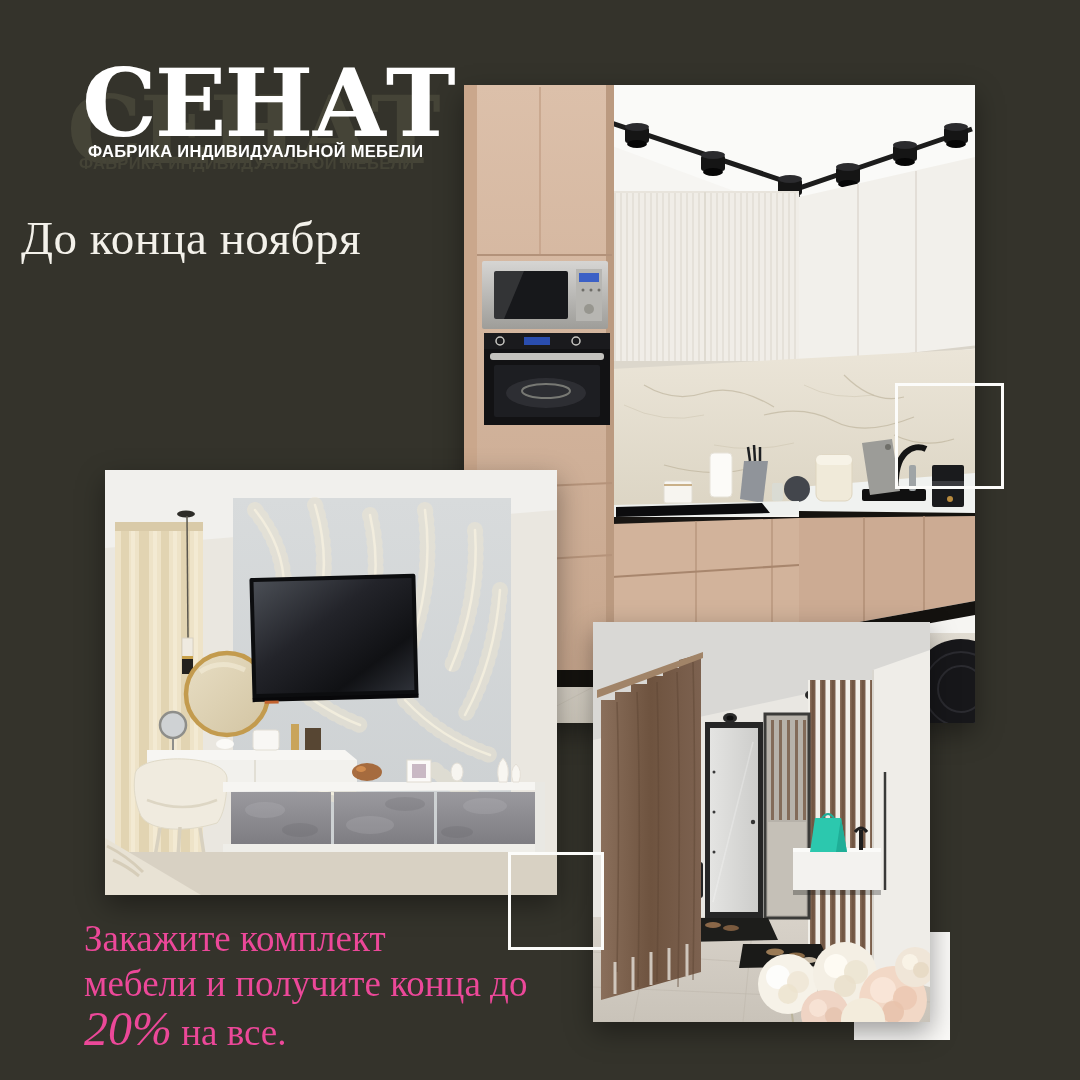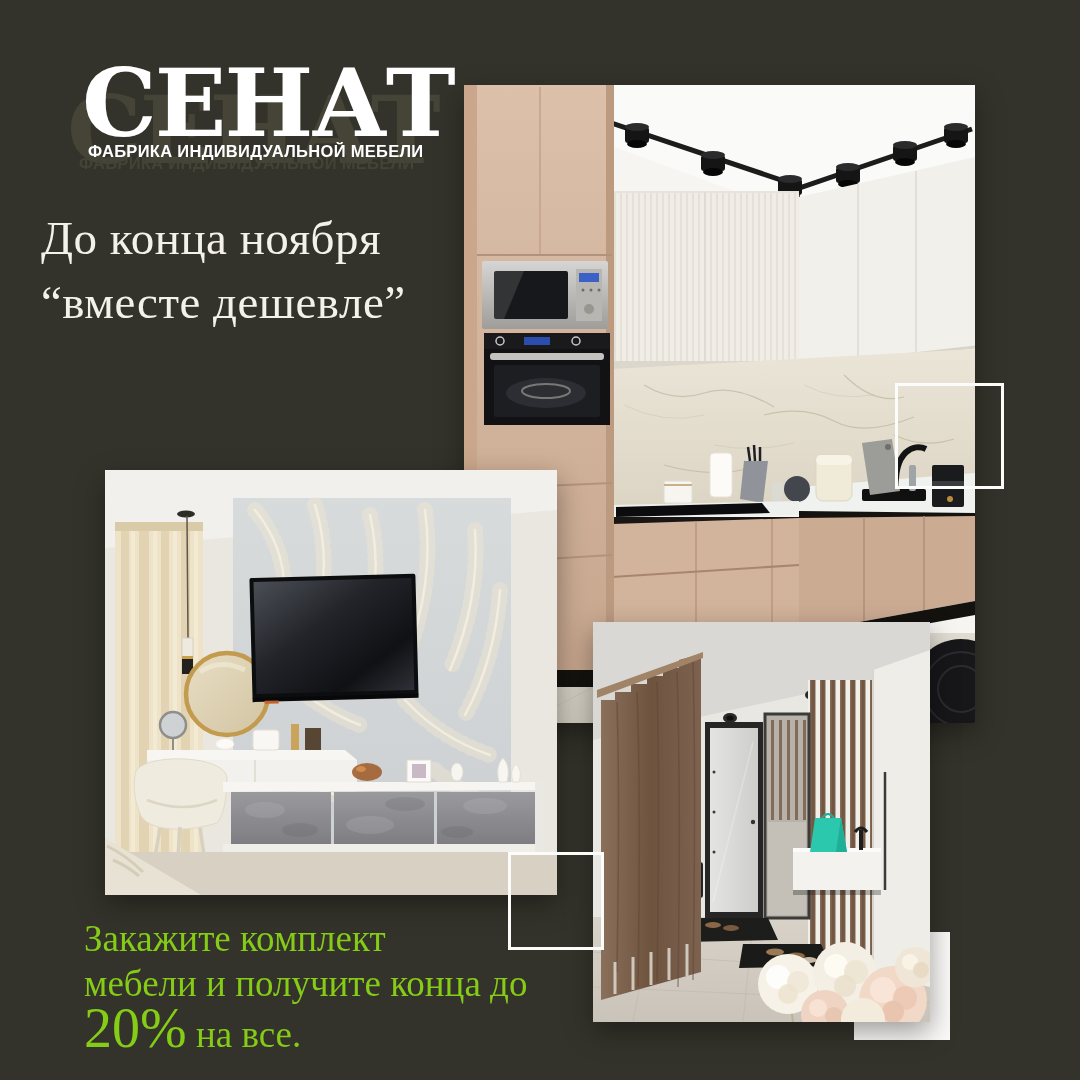--- a/index.html
+++ b/index.html
@@ -18,29 +18,29 @@
   .brand.main{position:absolute;left:0;top:0;color:#ffffff;}
   .brand.echo{position:absolute;left:-15px;top:27px;color:#454437;}
   .tagline{
     font-family:"Liberation Sans","DejaVu Sans",sans-serif;
     font-weight:700;font-size:16.5px;letter-spacing:.3px;white-space:nowrap;
   }
   .tagline.main{position:absolute;left:6px;top:86px;color:#ffffff;}
   .tagline.echo{position:absolute;left:-3px;top:98px;color:#444336;}
   
   .promo{
-    position:absolute;left:41px;top:206px;color:#f3f1ea;
+    position:absolute;left:21px;top:206px;color:#f3f1ea;
     font-size:47px;line-height:64px;letter-spacing:.5px;white-space:nowrap;
   }
   
   .offer{
-    position:absolute;left:84px;top:916px;color:#84cc16;
+    position:absolute;left:84px;top:916px;color:#ec4899;
     font-size:37px;line-height:45px;white-space:nowrap;
   }
-  .offer .big{font-size:56px;}
+  .offer .big{font-size:48px;font-style:italic;}
   
   .photo{position:absolute;box-shadow:0 10px 26px rgba(0,0,0,.38);}
   .photo svg{display:block;width:100%;height:100%;}
   #photo-kitchen{left:464px;top:85px;width:511px;height:638px;z-index:1;}
   #photo-living{left:105px;top:470px;width:452px;height:425px;z-index:3;}
   #photo-hallway{left:593px;top:622px;width:337px;height:400px;z-index:4;}
   .white-rect{position:absolute;left:854px;top:932px;width:96px;height:108px;background:#fbfaf8;z-index:2;}
   .square{position:absolute;border:3px solid #fcfcfa;z-index:6;}
   #square-1{left:895px;top:383px;width:103px;height:100px;}
   #square-2{left:508px;top:852px;width:90px;height:92px;}
@@ -519,21 +519,20 @@
 
 <div class="logo text-layer">
   <div class="brand echo">СЕНАТ</div>
   <div class="tagline echo">ФАБРИКА ИНДИВИДУАЛЬНОЙ МЕБЕЛИ</div>
   <div class="brand main">СЕНАТ</div>
   <div class="tagline main">ФАБРИКА ИНДИВИДУАЛЬНОЙ МЕБЕЛИ</div>
 </div>
 
 <div class="promo text-layer">
   <div>До конца ноября</div>
-  <div>“вместе дешевле”</div>
 </div>
 
 <div class="offer text-layer">
   <div>Закажите комплект</div>
   <div>мебели и получите конца до</div>
   <div>
     <span class="big">20%</span><span> на все.</span>
   </div>
 </div>
 

